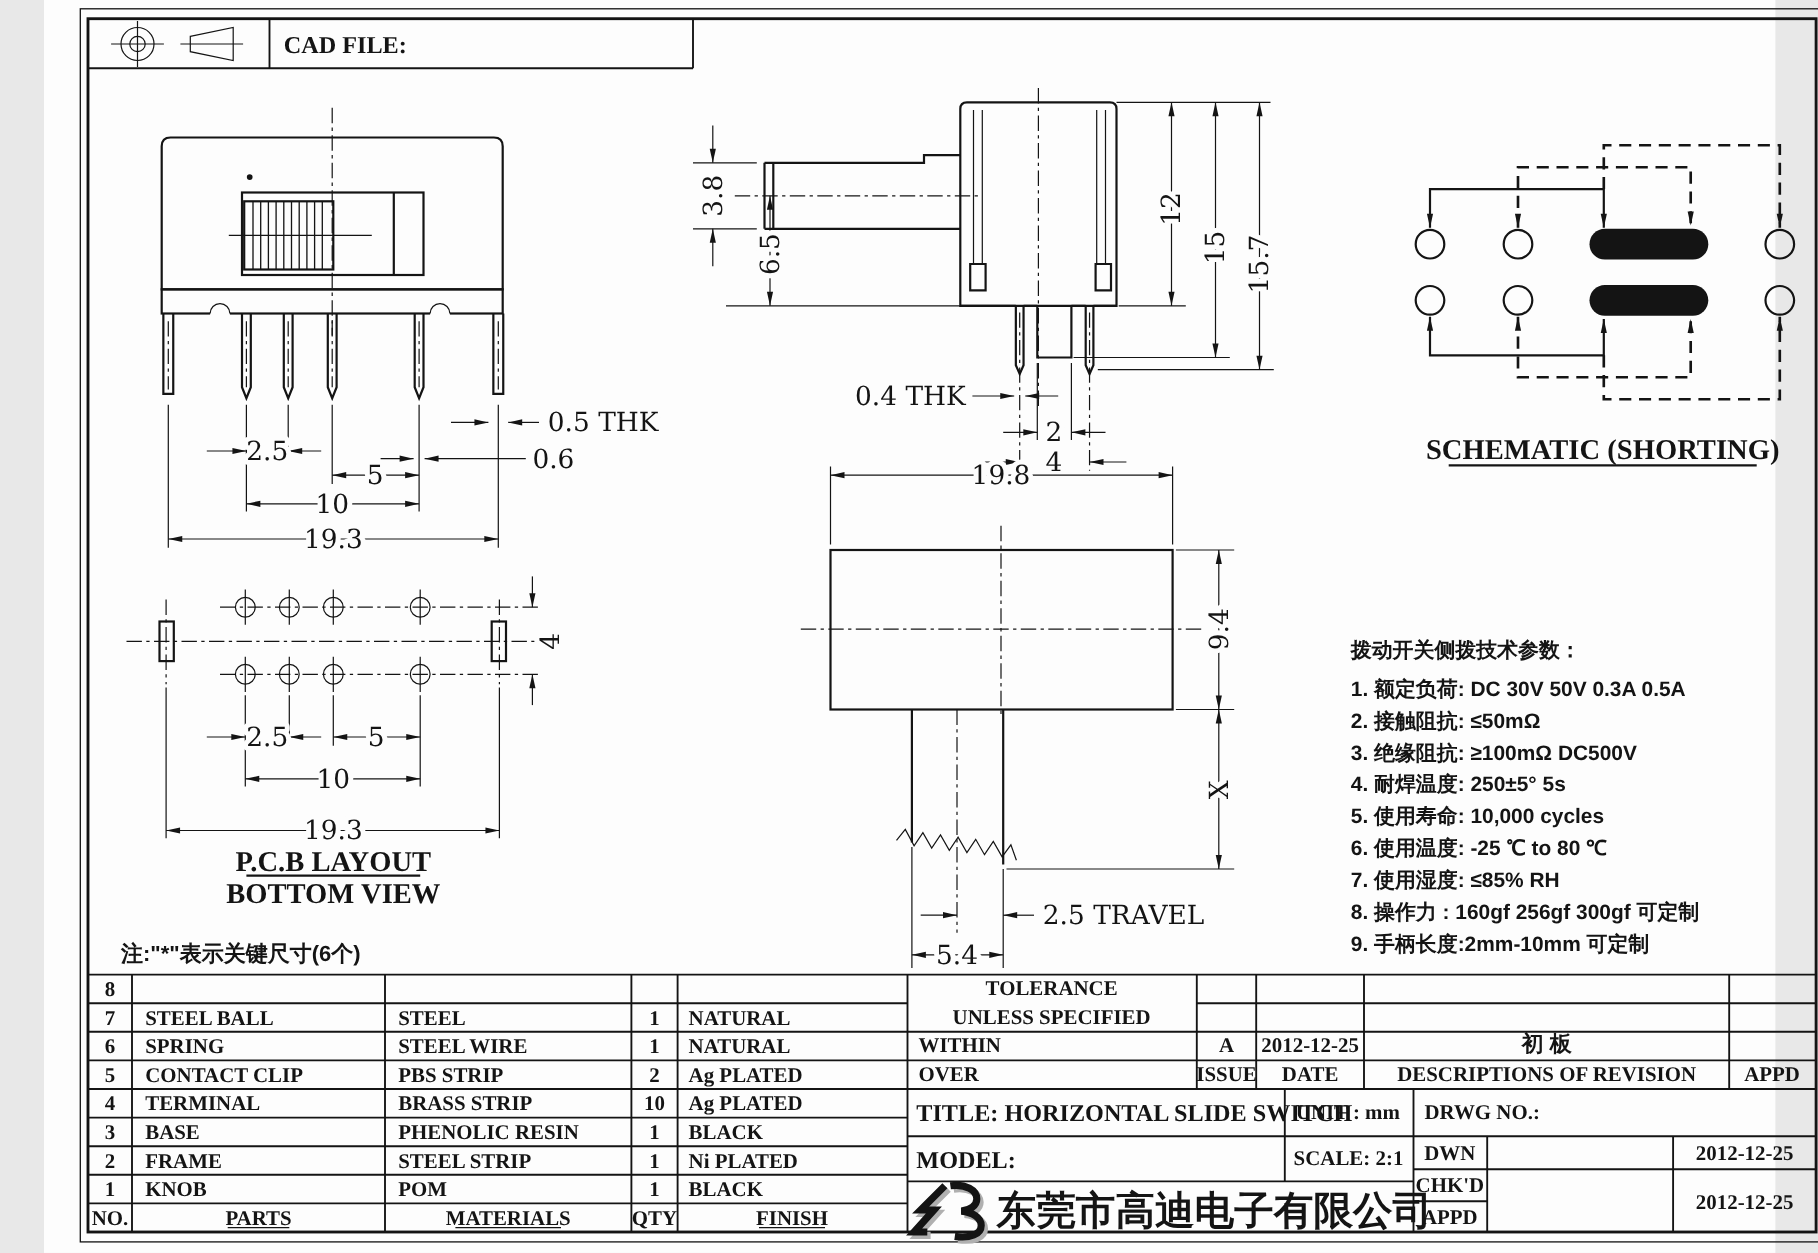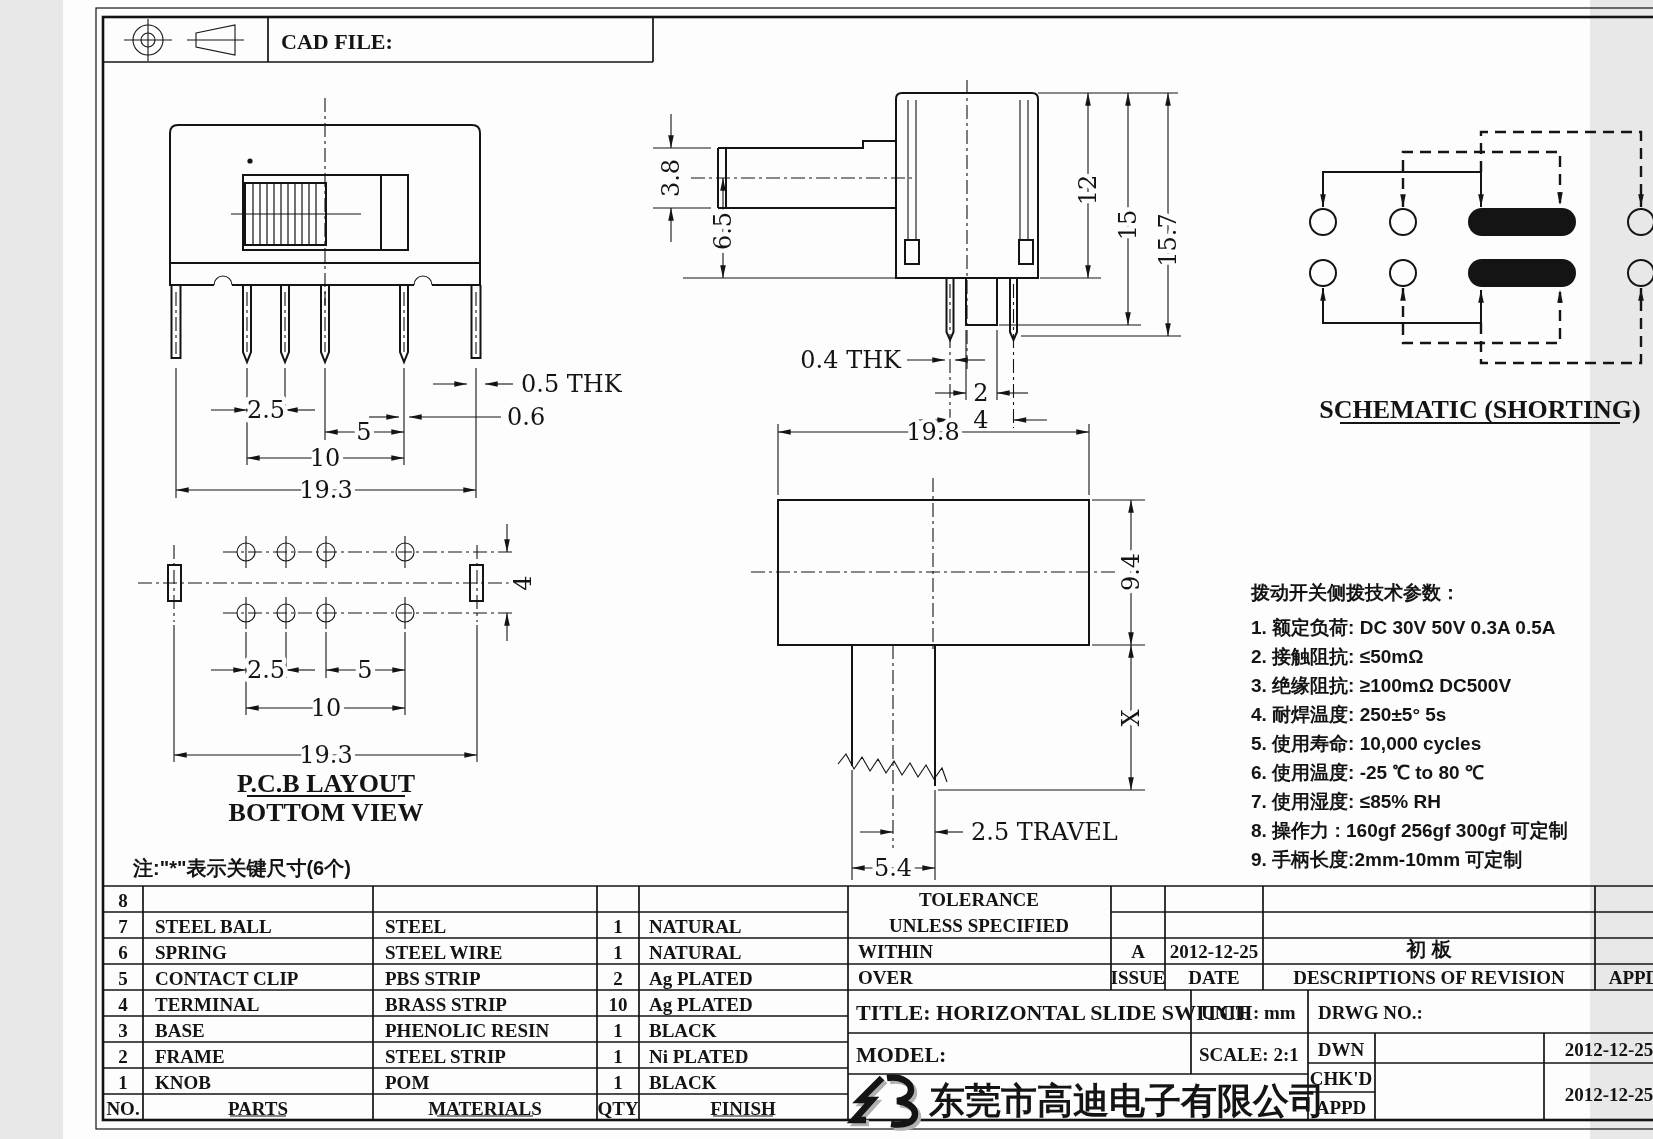--- a/index.html
+++ b/index.html
@@ -1,17 +1,17 @@
 <!DOCTYPE html>
 <html><head>
 <meta charset="utf-8">
 <style>
   html,body{margin:0;padding:0;background:#e8e8e8;}
   .sheet{position:relative;width:1527px;height:1139px;background:#fdfdfd;margin:0 auto;
-         font-family:"Liberation Serif",serif;}
+         font-family:"Liberation Serif",serif;padding-left:47px;}
   svg{position:absolute;left:0;top:0;}
   
   .ln{stroke:#141414;stroke-width:2;fill:none;}
   .thin{stroke:#141414;stroke-width:1.1;fill:none;}
   .cl{stroke:#141414;stroke-width:1.1;fill:none;stroke-dasharray:14 4 3 4;}
   .dash{stroke:#141414;stroke-width:2.4;fill:none;stroke-dasharray:11 7;}
   .grid{stroke:#141414;stroke-width:1.7;fill:none;}
   .bord{stroke:#141414;stroke-width:2.6;fill:none;}
   .bord2{stroke:#141414;stroke-width:1.2;fill:none;}
   .hatch{stroke:#141414;stroke-width:1.2;fill:none;}

